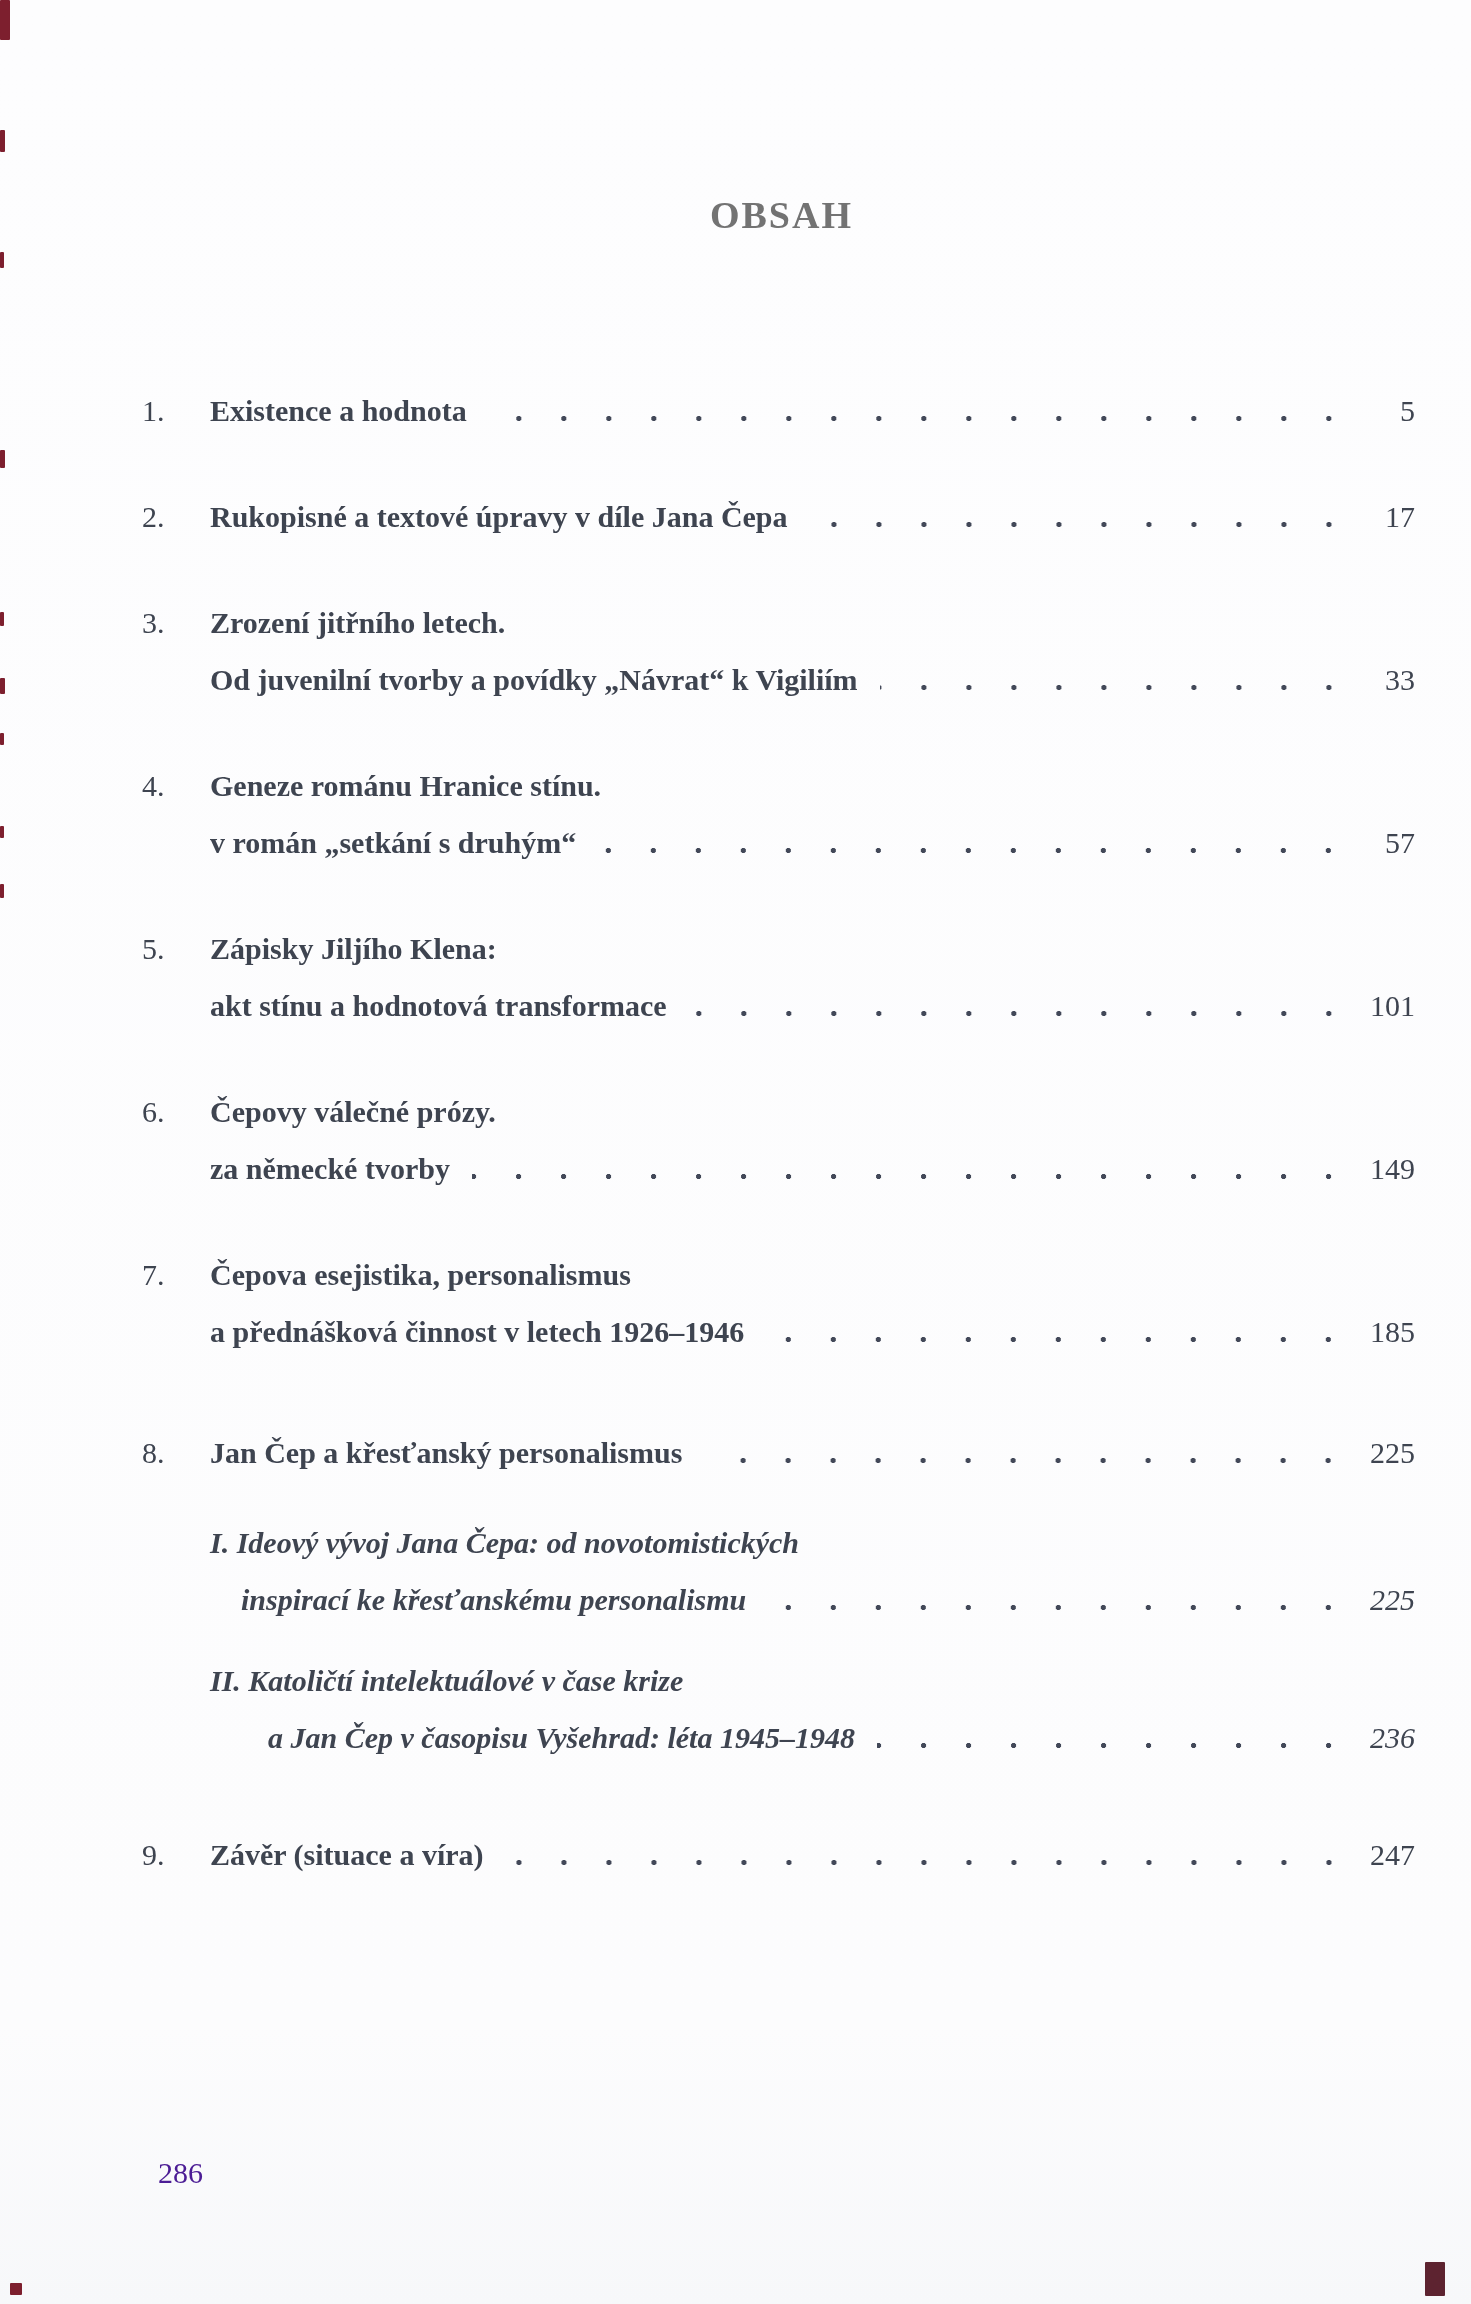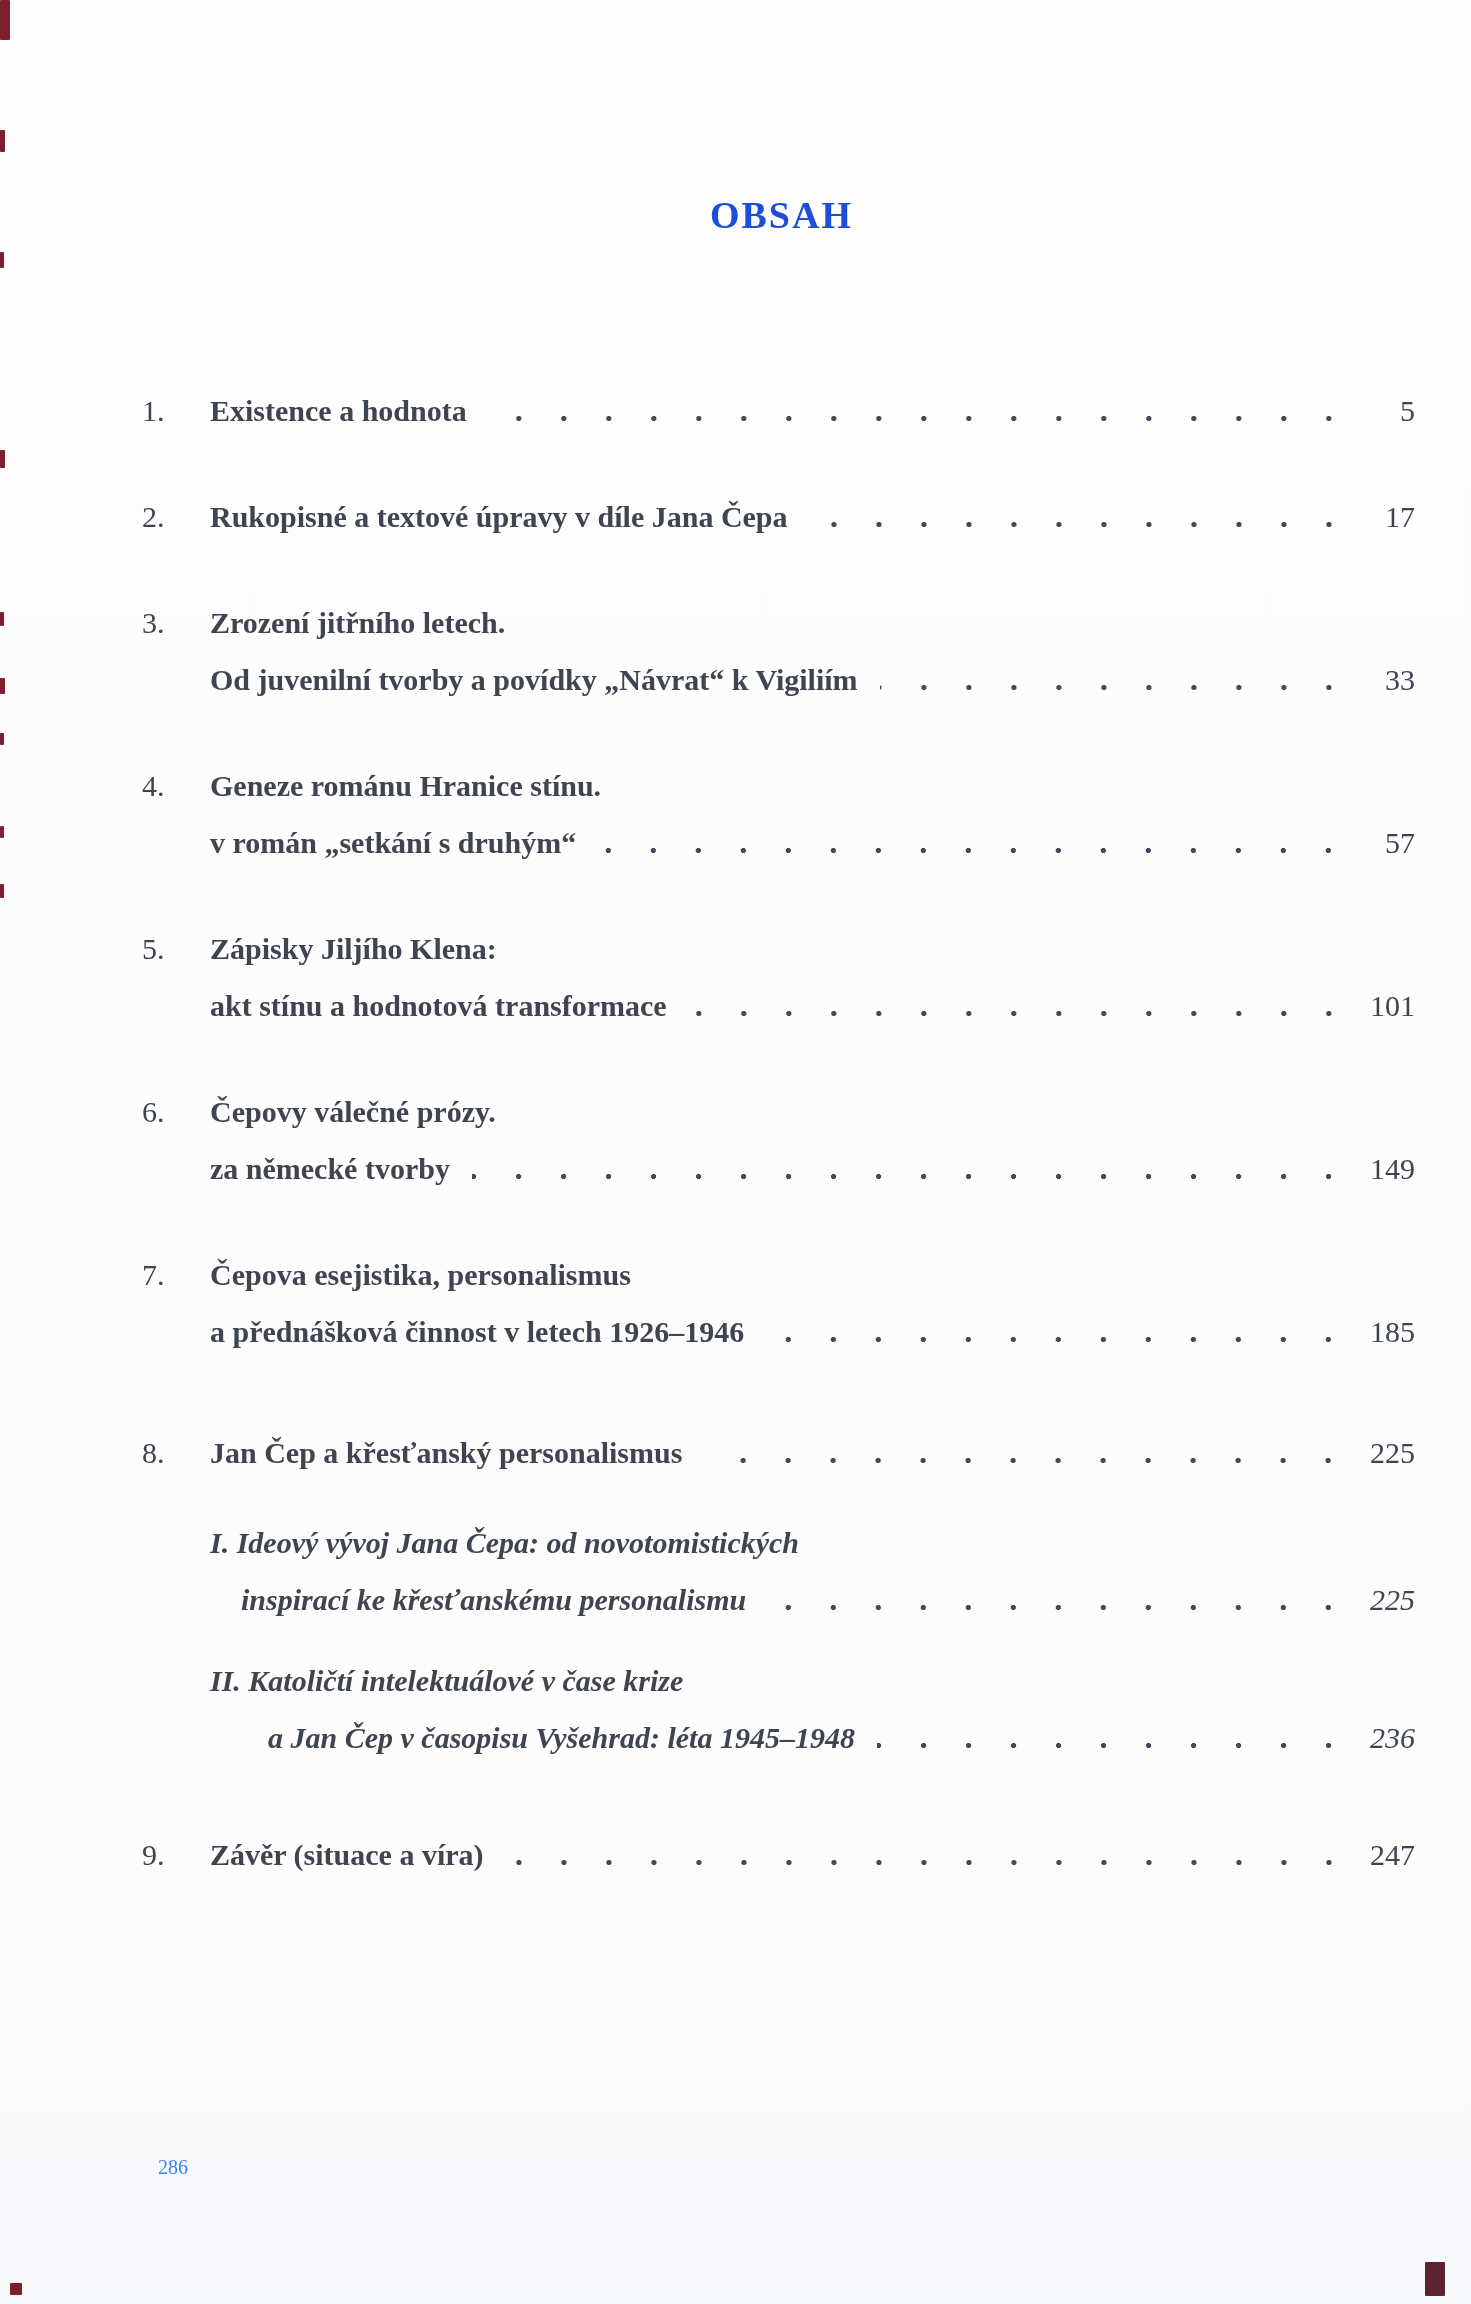--- a/index.html
+++ b/index.html
@@ -24,21 +24,21 @@
   .page-title {
     position: absolute;
     top: 168px;
     left: 0;
     right: 0;
     text-align: center;
     padding-left: 92px; 
     font-size: 38px;
     font-weight: 700;
     letter-spacing: 2px;
-    color: #1d4ed8;
+    color: #737373;
   }
   .toc {
     position: absolute;
     top: 382px;
     left: 142px;
     right: 56px;
   }
   .entry {
     margin-top: 49px;
     font-size: 30px;
@@ -75,22 +75,22 @@
   }
   .pagenum {
     flex: 0 0 auto;
     min-width: 54px;
     text-align: right;
   }
   .footer-num {
     position: absolute;
     top: 2156px;
     left: 158px;
-    font-size: 20px;
-    color: #3b82f6;
+    font-size: 30px;
+    color: #4c1d95;
   }
   .artifact {
     position: absolute;
     background: #7d1f2e;
     border-radius: 1px;
   }
   .artifact.dark { background: #5d2330; }
 </style>
 </head>
 <body>

